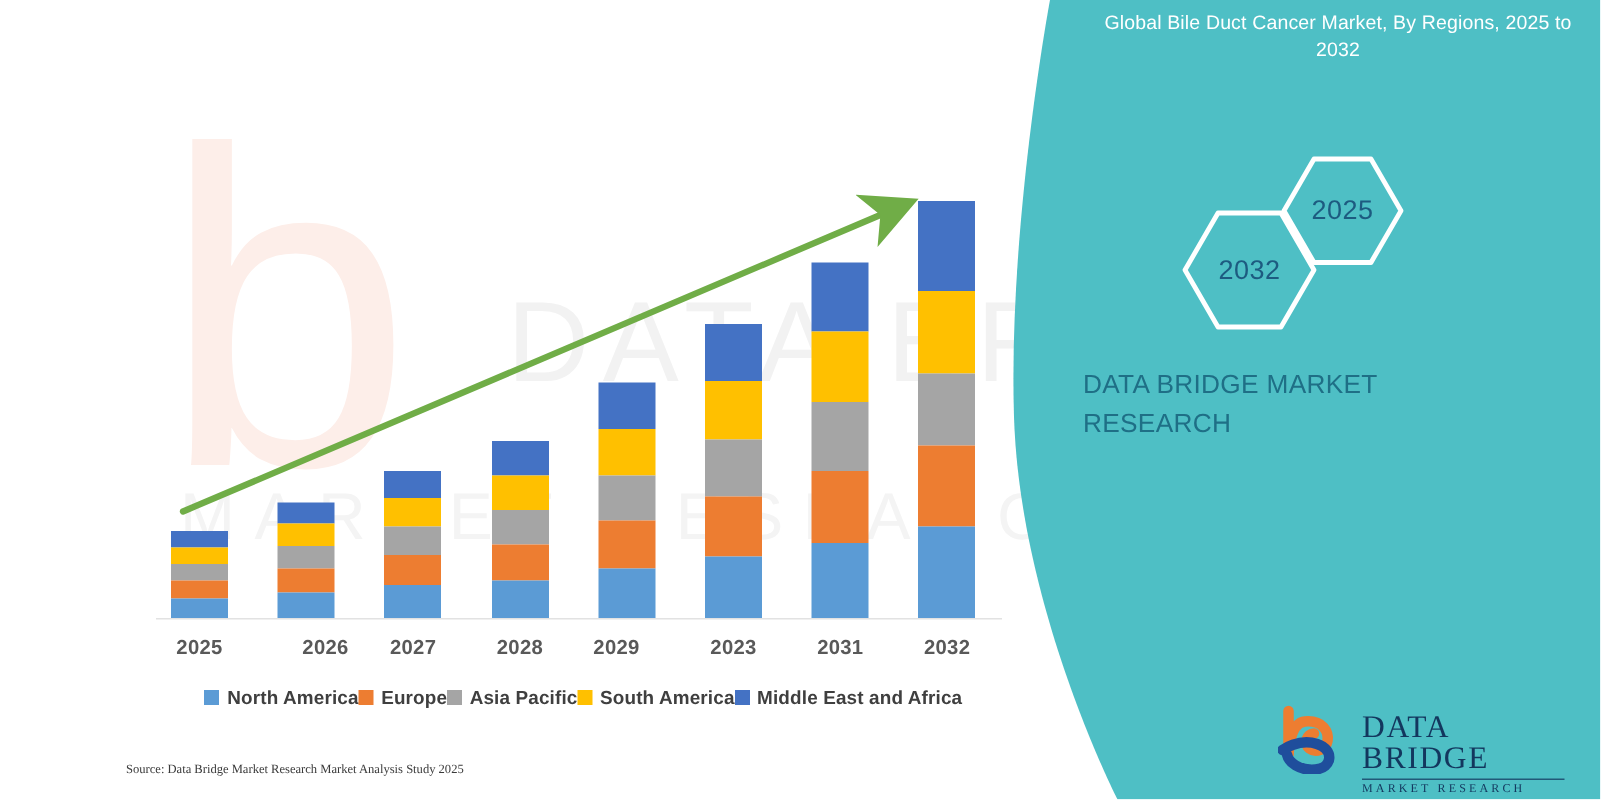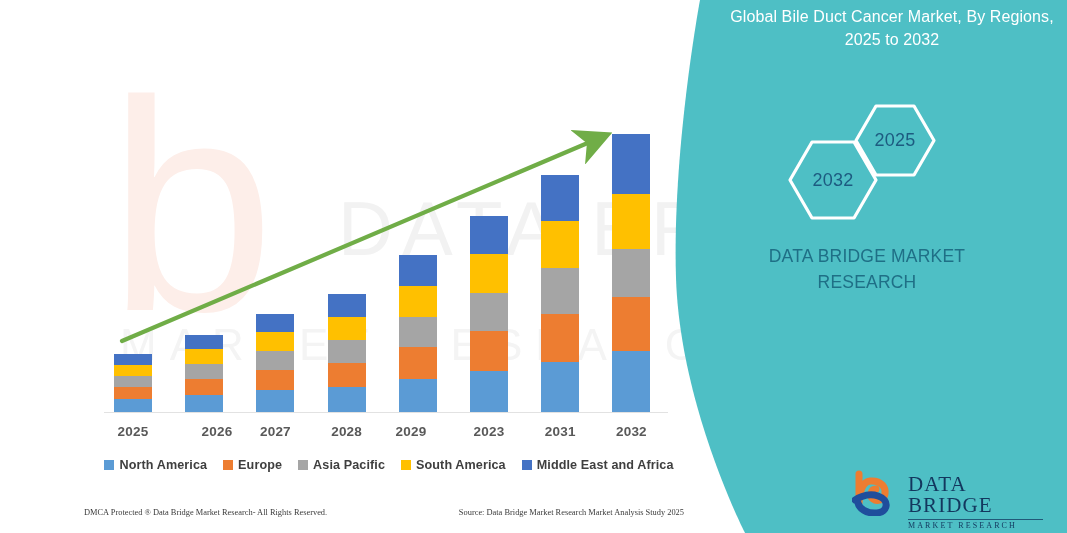--- a/index.html
+++ b/index.html
@@ -13,38 +13,38 @@
   #teal-panel{
     position:absolute; top:0; right:0; width:400px; height:533px;
     overflow:hidden; z-index:2;
   }
   #teal-panel svg{ position:absolute; inset:0; }
 
   .panel-content{ position:absolute; inset:0; z-index:3; }
 
   #panel-title{
     position:absolute; top:6px; left:60px; width:330px;
-    text-align:center; color:#ffffff; font-size:16px;
+    text-align:center; color:#ffffff; font-size:13px;
     line-height:1.42; letter-spacing:.1px; font-weight:400;
   }
 
   
   .hex-wrap{ position:absolute; }
   .hex-wrap svg{ display:block; overflow:visible; }
   .hex-label{
     position:absolute; inset:0; display:flex; align-items:center; justify-content:center;
     color:#1d5b80; font-size:18px; letter-spacing:.3px;
   }
   #hex-2025{ left:186px; top:103px; width:84px; height:75px; }
   #hex-2025 .hex-label{ font-size:18px; }
   #hex-2032{ left:120px; top:139px; width:92px; height:82px; }
   #hex-2032 .hex-label{ font-size:18px; }
 
   #panel-brand{
-    position:absolute; top:243px; left:55px; width:290px; text-align:center;
+    position:absolute; top:243px; left:55px; width:290px; 
     color:#1f6f86; font-size:17.5px; line-height:1.5; letter-spacing:.2px;
   }
 
   
   #panel-logo{
     position:absolute; left:185px; top:470px; width:190px; height:52px;
   }
   #panel-logo .logo-mark{ position:absolute; left:0; top:0; width:52px; height:46px; }
   #panel-logo .logo-text{
     position:absolute; left:56px; top:4px; width:135px;
@@ -105,21 +105,21 @@
   
   #xaxis{ position:absolute; left:0; top:424px; width:720px; height:22px; }
   .xlab{
     position:absolute; width:70px; text-align:center; color:#595959;
     font-size:13.5px; font-weight:bold; letter-spacing:.2px;
   }
 
   
   #legend{
     position:absolute; left:104px; top:455px; width:570px; height:20px;
-    display:flex; justify-content:center; align-items:center; gap:16px;
+    display:flex; justify-content:center; align-items:center; 
   }
   .leg-item{ display:flex; align-items:center; gap:5px; }
   .leg-swatch{ width:10px; height:10px; display:block; }
   .leg-text{ color:#3f3f3f; font-size:12.6px; font-weight:bold; letter-spacing:.1px; }
 
   
   #footer{
     position:absolute; left:84px; top:508px; width:600px; height:16px;
     display:flex; justify-content:space-between;
     font-family:"Liberation Serif", serif; font-size:8.4px; color:#3a3a3a;
@@ -234,21 +234,20 @@
         <span class="leg-swatch" style="background: rgb(255, 192, 0);"></span>
         <span class="leg-text">South America</span>
       </div>
       <div class="leg-item">
         <span class="leg-swatch" style="background: rgb(68, 114, 196);"></span>
         <span class="leg-text">Middle East and Africa</span>
       </div>
     </div>
 
   <div id="footer">
-    <span>DMCA Protected ® Data Bridge Market Research- All Rights Reserved.</span>
     <span>Source: Data Bridge Market Research  Market Analysis Study 2025</span>
   </div>
 </div>
 
 <div id="teal-panel">
   <svg viewBox="0 0 400 533" preserveAspectRatio="none">
     <path d="M400,0 L33,0 C33,0 5,150 9,278 C13,406 78,533 78,533 L400,533 Z" fill="#4EBFC5"></path>
   </svg>
 
   <div class="panel-content">

